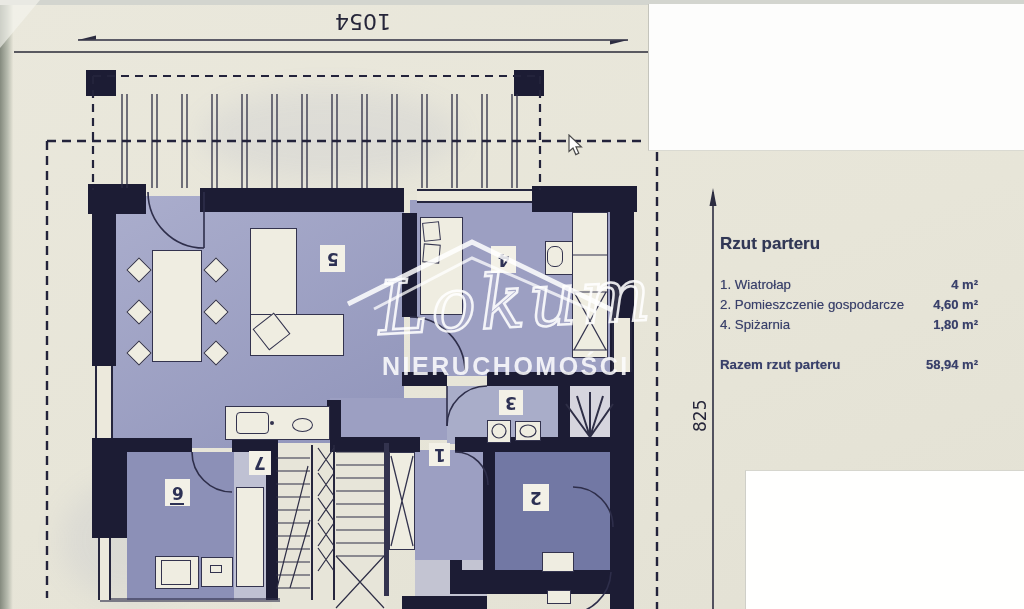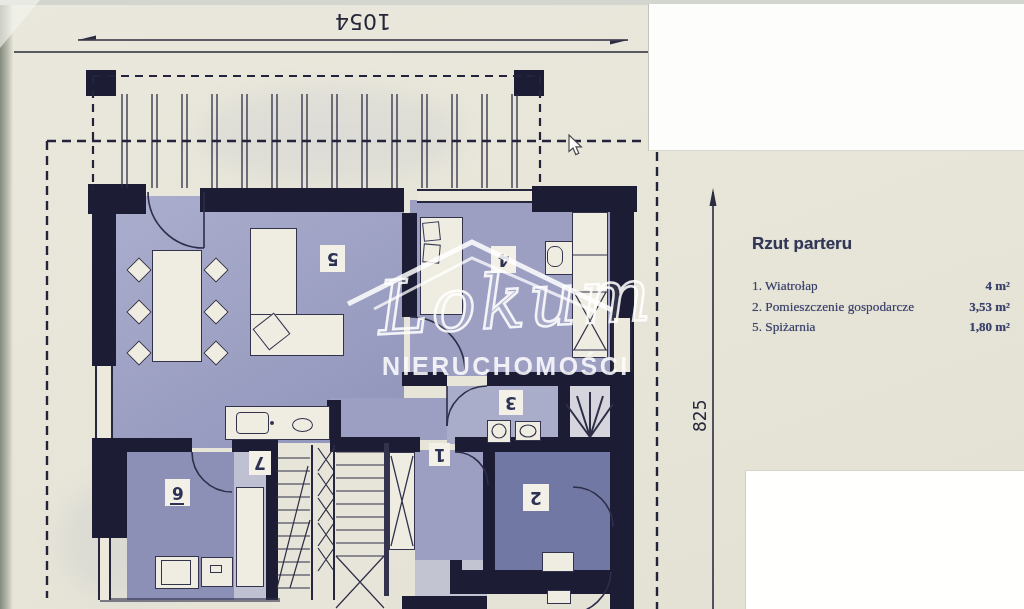--- a/index.html
+++ b/index.html
@@ -56,24 +56,24 @@
   .dim{color:#26263a;font-family:"DejaVu Sans",sans-serif;z-index:6;}
   .dim-top{left:328px;top:9px;width:70px;text-align:center;font-size:22px;
     font-weight:500;transform:rotate(180deg);}
   .dim-right{left:690px;top:370px;height:62px;font-size:17px;font-weight:500;
     writing-mode:vertical-rl;transform:rotate(180deg);}
   
   .panel-top{left:648px;top:4px;width:376px;height:146px;background:#fdfdfc;
     border-left:1px solid #c4c4bc;border-bottom:1px solid #dadad2;z-index:7;}
   .panel-bottom{left:745px;top:470px;width:279px;height:139px;background:#fffffe;
     border-left:1px solid #cfcfc8;border-top:1px solid #d6d6ce;z-index:7;}
-  .legend{left:752px;top:234px;width:258px;z-index:8;color:#39406a;
+  .legend{left:720px;top:234px;width:258px;z-index:8;color:#39406a;
     text-shadow:0 0 0.7px rgba(57,64,106,0.55);}
   .legend-title{font-size:17px;font-weight:bold;color:#313754;margin-bottom:20px;}
-  .lrow{display:flex;justify-content:space-between;height:20.4px;font-size:13.3px;align-items:flex-end;font-family:Liberation Serif, serif;}
+  .lrow{display:flex;justify-content:space-between;height:20.4px;font-size:13.3px;align-items:center;}
   .lname{white-space:nowrap;}
   .lval{font-weight:bold;font-size:13px;white-space:nowrap;}
   .ltotal{margin-top:19px;font-weight:bold;}
   .ltotal .lname{font-weight:bold;}
   .cursor{z-index:9;}
 </style>
 </head>
 <body>
 
 <div id="stage">
@@ -232,26 +232,30 @@
 
   <div class="abs legend">
     <div class="legend-title">Rzut parteru</div>
     <div id="legend-items">
         <div class="lrow">
           <span class="lname">1. Wiatrołap</span>
           <span class="lval">4 m²</span>
         </div>
         <div class="lrow">
           <span class="lname">2. Pomieszczenie gospodarcze</span>
-          <span class="lval">3,53 m²</span>
+          <span class="lval">4,60 m²</span>
         </div>
         <div class="lrow">
-          <span class="lname">5. Spiżarnia</span>
+          <span class="lname">4. Spiżarnia</span>
           <span class="lval">1,80 m²</span>
         </div>
       </div>
+    <div class="lrow ltotal">
+      <span class="lname">Razem rzut parteru</span>
+      <span class="lval">58,94 m²</span>
+    </div>
   </div>
 
   <svg class="abs cursor" style="left:568px;top:134px;" width="20" height="24" viewBox="0 0 20 24">
     <path d="M1,1 L1,17.5 L5,14 L7.8,20.6 L10.8,19.3 L8,12.9 L13.4,12.9 Z" fill="#fdfdfd" stroke="#4a4a4a" stroke-width="1.2"></path>
   </svg>
 
 </div>
 
 </body></html>

